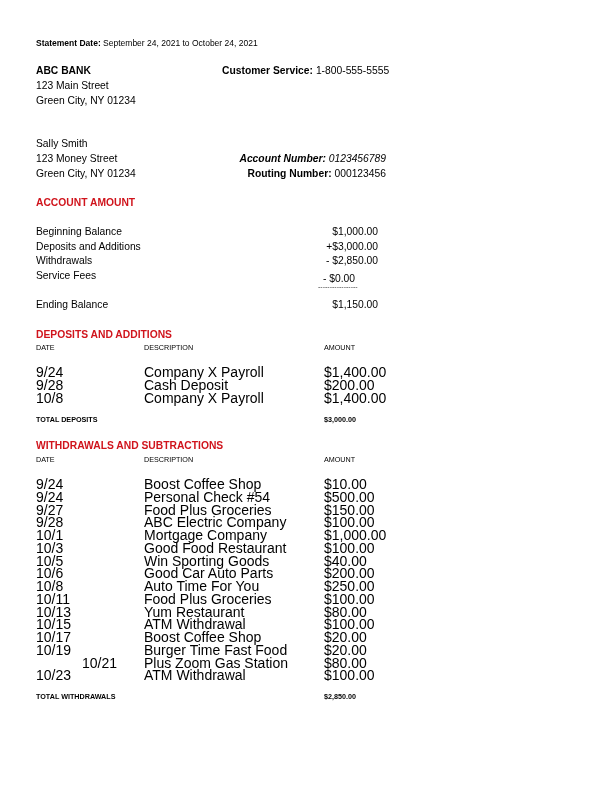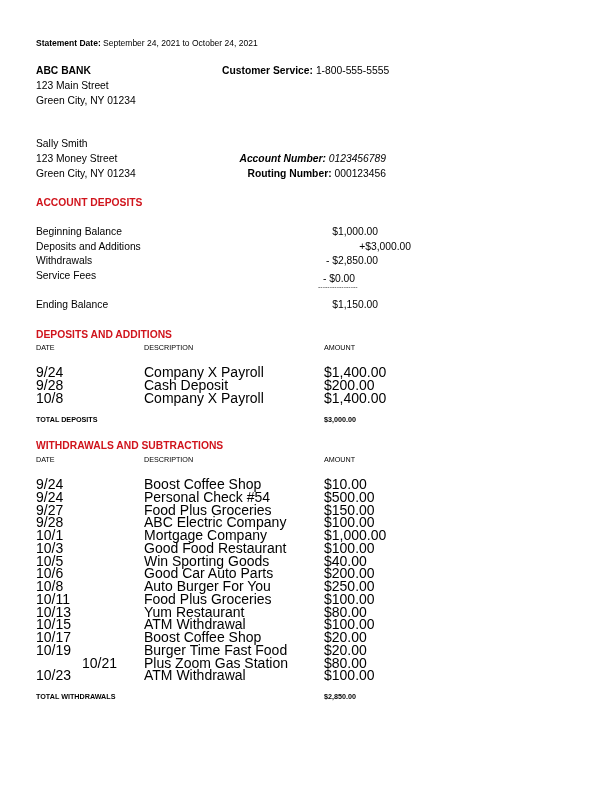--- a/index.html
+++ b/index.html
@@ -36,26 +36,26 @@
 <div class="abs f10" style="left:36px; top:168px;">Green City, NY 01234</div>
 <div class="abs f10" style="right:226px; top:153px; text-align:right;font-style:italic;">
   <span class="b">Account Number:</span>
   <span>0123456789</span>
 </div>
 <div class="abs f10" style="right:226px; top:168px; text-align:right;">
   <span class="b">Routing Number:</span>
   <span>000123456</span>
 </div>
 
-<div class="abs red" style="left:36px; top:197px;">ACCOUNT DEPOSITS</div>
+<div class="abs red" style="left:36px; top:197px;">ACCOUNT AMOUNT</div>
 <div id="summary-rows">
     <div class="abs f10" style="left: 36px; top: 226px;">Beginning Balance</div>
     <div class="abs f10" style="left: 322px; top: 226px; width: 56px; text-align: right;">$1,000.00</div>
     <div class="abs f10" style="left: 36px; top: 240.6px;">Deposits and Additions</div>
-    <div class="abs f10" style="left: 322px; top: 240.6px; width: 56px; text-align: right; margin-left: 33px;">+$3,000.00</div>
+    <div class="abs f10" style="left: 322px; top: 240.6px; width: 56px; text-align: right;">+$3,000.00</div>
     <div class="abs f10" style="left: 36px; top: 255.2px;">Withdrawals</div>
     <div class="abs f10" style="left: 322px; top: 255.2px; width: 56px; text-align: right;">- $2,850.00</div>
     <div class="abs f10" style="left: 36px; top: 269.8px;">Service Fees</div>
     <div class="abs f10" style="left: 323px; top: 273px; width: 56px; text-align: left;">- $0.00</div>
   </div>
 <div class="abs" style="left:318px; top:283px; font-size:7px; color:#333;">-----------------</div>
 <div class="abs f10" style="left:36px; top:299px;">Ending Balance</div>
 <div class="abs f10" style="right:234px; top:299px; text-align:right;">$1,150.00</div>
 
 <div class="abs red" style="left:36px; top:329px;">DEPOSITS AND ADDITIONS</div>
@@ -122,21 +122,21 @@
       <span style="left: 108px;">Win Sporting Goods</span>
       <span style="left: 288px;">$40.00</span>
     </div>
     <div class="rline row" style="top: 565.25px;">
       <span style="left: 0px;">10/6</span>
       <span style="left: 108px;">Good Car Auto Parts</span>
       <span style="left: 288px;">$200.00</span>
     </div>
     <div class="rline row" style="top: 578px;">
       <span style="left: 0px;">10/8</span>
-      <span style="left: 108px;">Auto Burger For You</span>
+      <span style="left: 108px;">Auto Time For You</span>
       <span style="left: 288px;">$250.00</span>
     </div>
     <div class="rline row" style="top: 590.75px;">
       <span style="left: 0px;">10/11</span>
       <span style="left: 108px;">Food Plus Groceries</span>
       <span style="left: 288px;">$100.00</span>
     </div>
     <div class="rline row" style="top: 603.5px;">
       <span style="left: 0px;">10/13</span>
       <span style="left: 108px;">Yum Restaurant</span>

